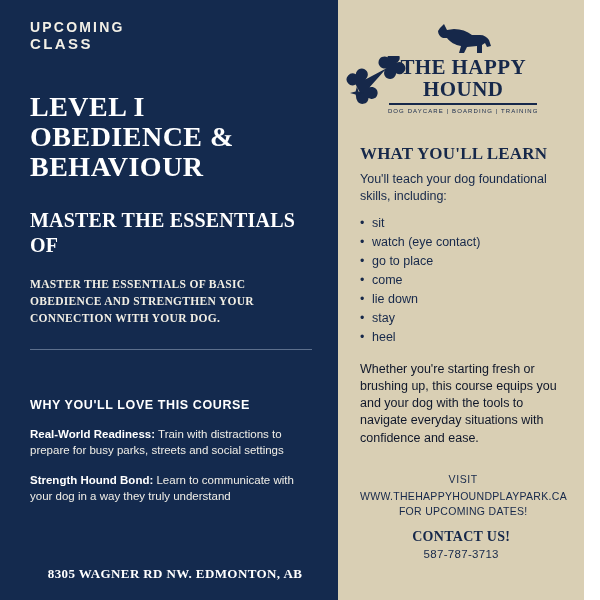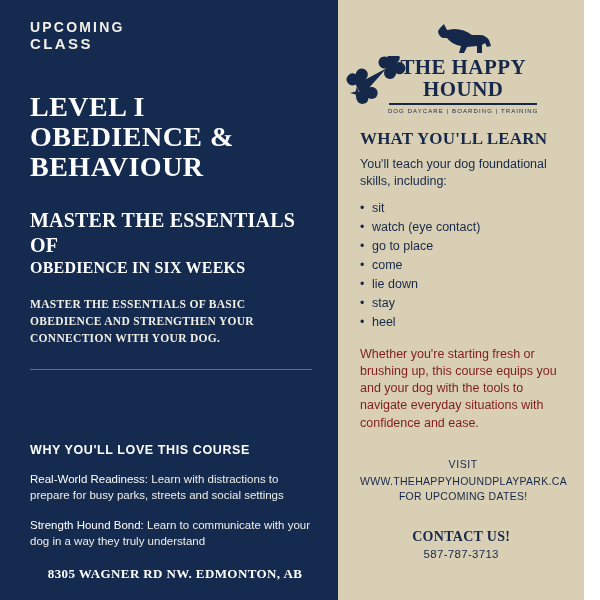--- a/index.html
+++ b/index.html
@@ -66,36 +66,36 @@
     color: #f1eee4;
     max-width: 290px;
   }
   .divider {
     margin-top: 22px;
     width: 282px;
     height: 1px;
     background: #5d6f8c;
   }
   .why-title {
-    margin-top: 73px;
+    margin-top: 48px;
     font-family: "Liberation Sans", sans-serif;
     font-weight: bold;
     font-size: 12.5px;
     letter-spacing: 0.6px;
     text-transform: uppercase;
     color: #ffffff;
   }
   .why-item {
     margin-top: 14px;
     font-size: 11.5px;
     line-height: 1.42;
     color: #f0eee7;
     max-width: 292px;
   }
-  .why-item b { font-weight: normal; color: #ffffff; }
+  .why-item b { font-weight: bold; color: #ffffff; }
 
   .address {
     position: absolute;
     left: 12px; right: 0;
     bottom: 18px;
     text-align: center;
     font-family: "Liberation Serif", serif;
     font-weight: bold;
     font-size: 13px;
     letter-spacing: 0.4px;
@@ -135,21 +135,21 @@
   }
 
   .bone-deco {
     position: absolute;
     left: 4px;
     top: 56px;
     width: 70px; height: 48px;
   }
 
   .learn-title {
-    margin-top: 15px;
+    margin-top: 30px;
     font-family: "Liberation Serif", serif;
     font-weight: bold;
     font-size: 17px;
     letter-spacing: 0.2px;
     text-transform: uppercase;
     color: #16284a;
   }
   .learn-intro {
     margin-top: 7px;
     font-size: 12.5px;
@@ -166,21 +166,21 @@
   }
   ul.skills li::before {
     content: "•";
     position: absolute;
     left: 0; top: 0;
   }
   .learn-outro {
     margin-top: 14px;
     font-size: 12.5px;
     line-height: 1.38;
-    color: #7f1d1d;
+    color: #0f172a;
   }
 
   .cta {
     margin-top: 26px;
     text-align: center;
   }
   .cta-title {
     font-family: "Liberation Serif", serif;
     font-weight: bold;
     font-size: 15px;
@@ -238,31 +238,30 @@
     </div>
 
     <div class="headline">
       <div>LEVEL I</div>
       <div>OBEDIENCE &amp;</div>
       <div>BEHAVIOUR</div>
     </div>
 
     <div class="subhead">
       <div>Master the essentials of</div>
-      <div class="sm">obedience in six weeks</div>
     </div>
 
     <div class="blurb">Master the essentials of basic obedience and strengthen your connection with your dog.</div>
 
     <div class="divider"></div>
 
     <div class="why-title">WHY YOU'LL LOVE THIS COURSE</div>
 
     <div class="why-item">
-      <b>Real-World Readiness:</b><span> Learn with distractions to prepare for busy parks, streets and social settings</span>
+      <b>Real-World Readiness:</b><span> Train with distractions to prepare for busy parks, streets and social settings</span>
     </div>
 
     <div class="why-item">
       <b>Strength Hound Bond:</b><span> Learn to communicate with your dog in a way they truly understand</span>
     </div>
 
     <div class="address">8305 Wagner Rd NW. Edmonton, AB</div>
   </div>
 
   <div class="right">

